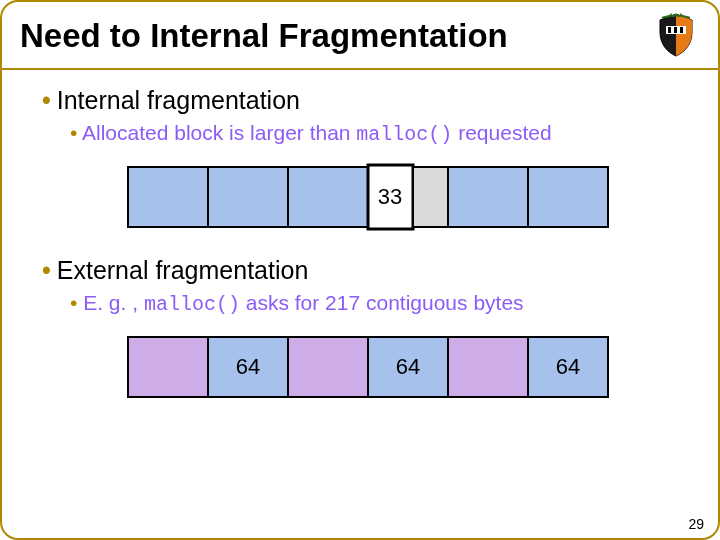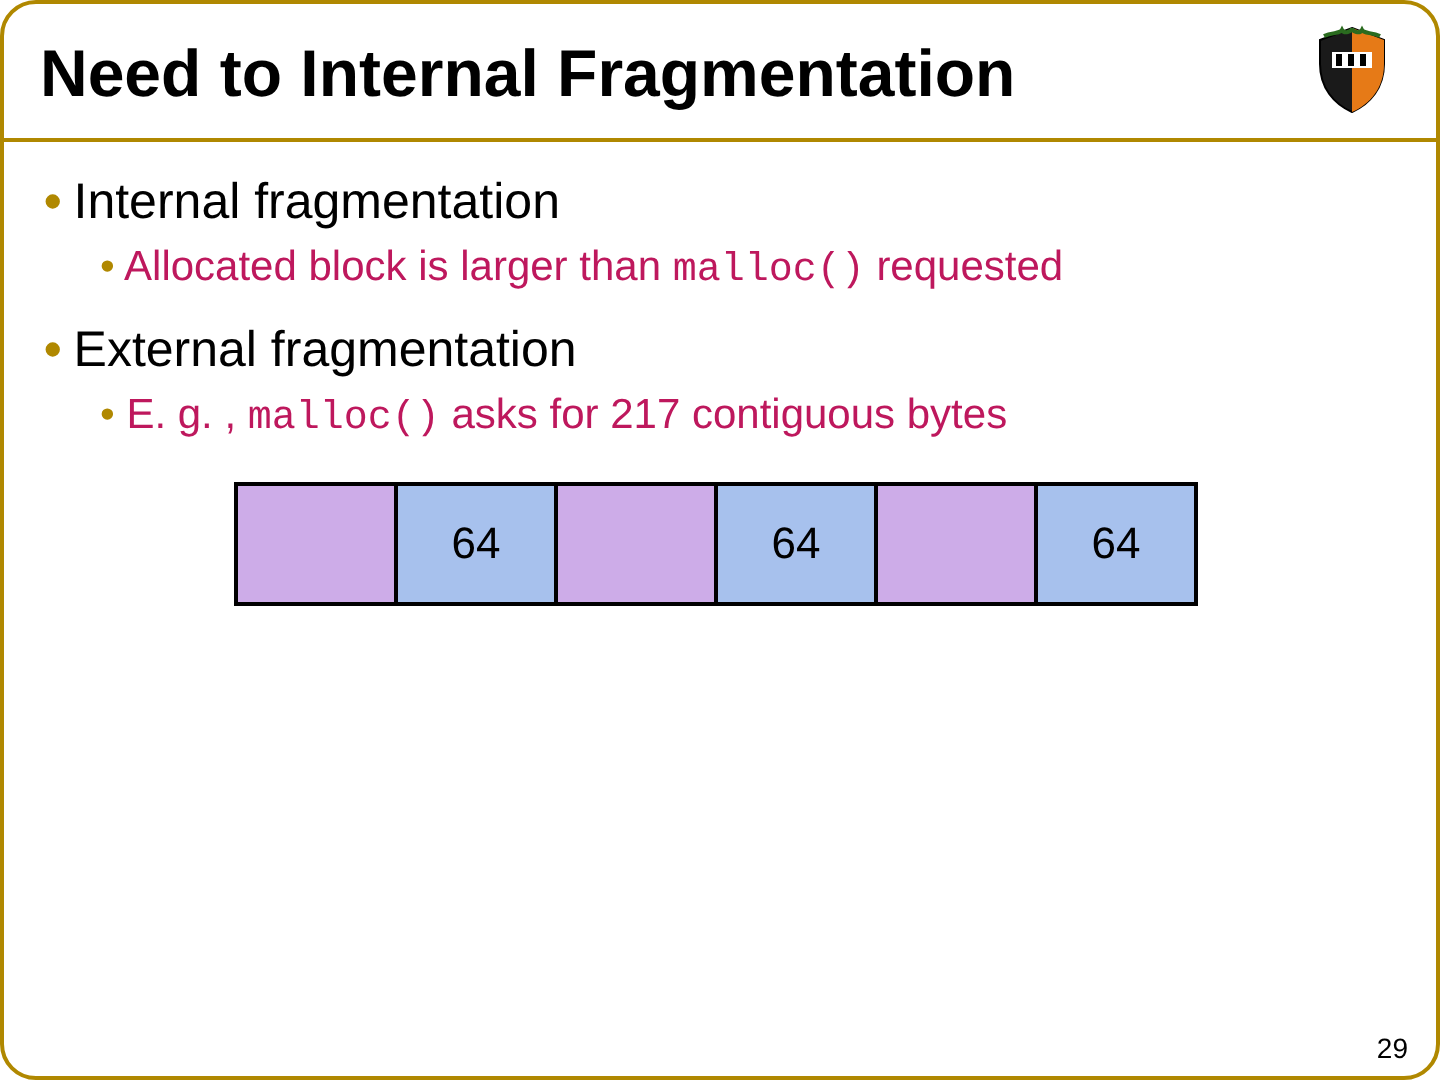--- a/index.html
+++ b/index.html
@@ -18,36 +18,36 @@
     align-items: center;
     justify-content: space-between;
   }
   .title {
     font-size: 33px;
     font-weight: bold;
     color: #000;
   }
   .shield { flex: 0 0 auto; margin-left: 8px; }
   .body {
-    padding: 16px 24px 0 20px;
+    padding: 16px 24px 0 40px;
   }
   .h2 {
     font-size: 25px;
     color: #000;
     margin-bottom: 4px;
   }
   .h2 .dot { color: #b08800; font-weight: bold; margin-right: 6px; }
   .sub {
     list-style: none;
     padding-left: 28px;
     margin-bottom: 12px;
   }
   .sub li {
     font-size: 21px;
-    color: #be185d;
+    color: #8b5cf6;
     line-height: 1.35;
   }
   .sub li::before {
     content: "• ";
     color: #b08800;
   }
   code.mono {
     font-family: "Courier New", Courier, monospace;
     font-size: 20px;
   }
@@ -89,20 +89,33 @@
 
     <div class="h2">
       <span class="dot">•</span><span>Internal fragmentation</span>
     </div>
     <ul class="sub">
       <li>
         <span>Allocated block is larger than </span><code class="mono">malloc()</code><span> requested</span>
       </li>
     </ul>
 
+    <div class="diagram">
+      <svg width="500" height="70" viewBox="0 0 500 70">
+        <rect x="10" y="5" width="80" height="60" fill="#a7c1ed" stroke="#000" stroke-width="2"></rect>
+        <rect x="90" y="5" width="80" height="60" fill="#a7c1ed" stroke="#000" stroke-width="2"></rect>
+        <rect x="170" y="5" width="80" height="60" fill="#a7c1ed" stroke="#000" stroke-width="2"></rect>
+        <rect x="250" y="5" width="80" height="60" fill="#a7c1ed" stroke="#000" stroke-width="2"></rect>
+        <rect x="250" y="3" width="45" height="64" fill="#fff" stroke="#000" stroke-width="3"></rect>
+        <rect x="295" y="5" width="35" height="60" fill="#d9d9d9" stroke="#000" stroke-width="2"></rect>
+        <rect x="330" y="5" width="80" height="60" fill="#a7c1ed" stroke="#000" stroke-width="2"></rect>
+        <rect x="410" y="5" width="80" height="60" fill="#a7c1ed" stroke="#000" stroke-width="2"></rect>
+        <text x="272" y="42" font-size="22" font-family="Arial" text-anchor="middle">33</text>
+      </svg>
+    </div>
 
     <div class="h2 sect2">
       <span class="dot">•</span><span>External fragmentation</span>
     </div>
     <ul class="sub">
       <li>
         <span>E. g. , </span><code class="mono">malloc()</code><span> asks for 217 contiguous bytes</span>
       </li>
     </ul>
 

